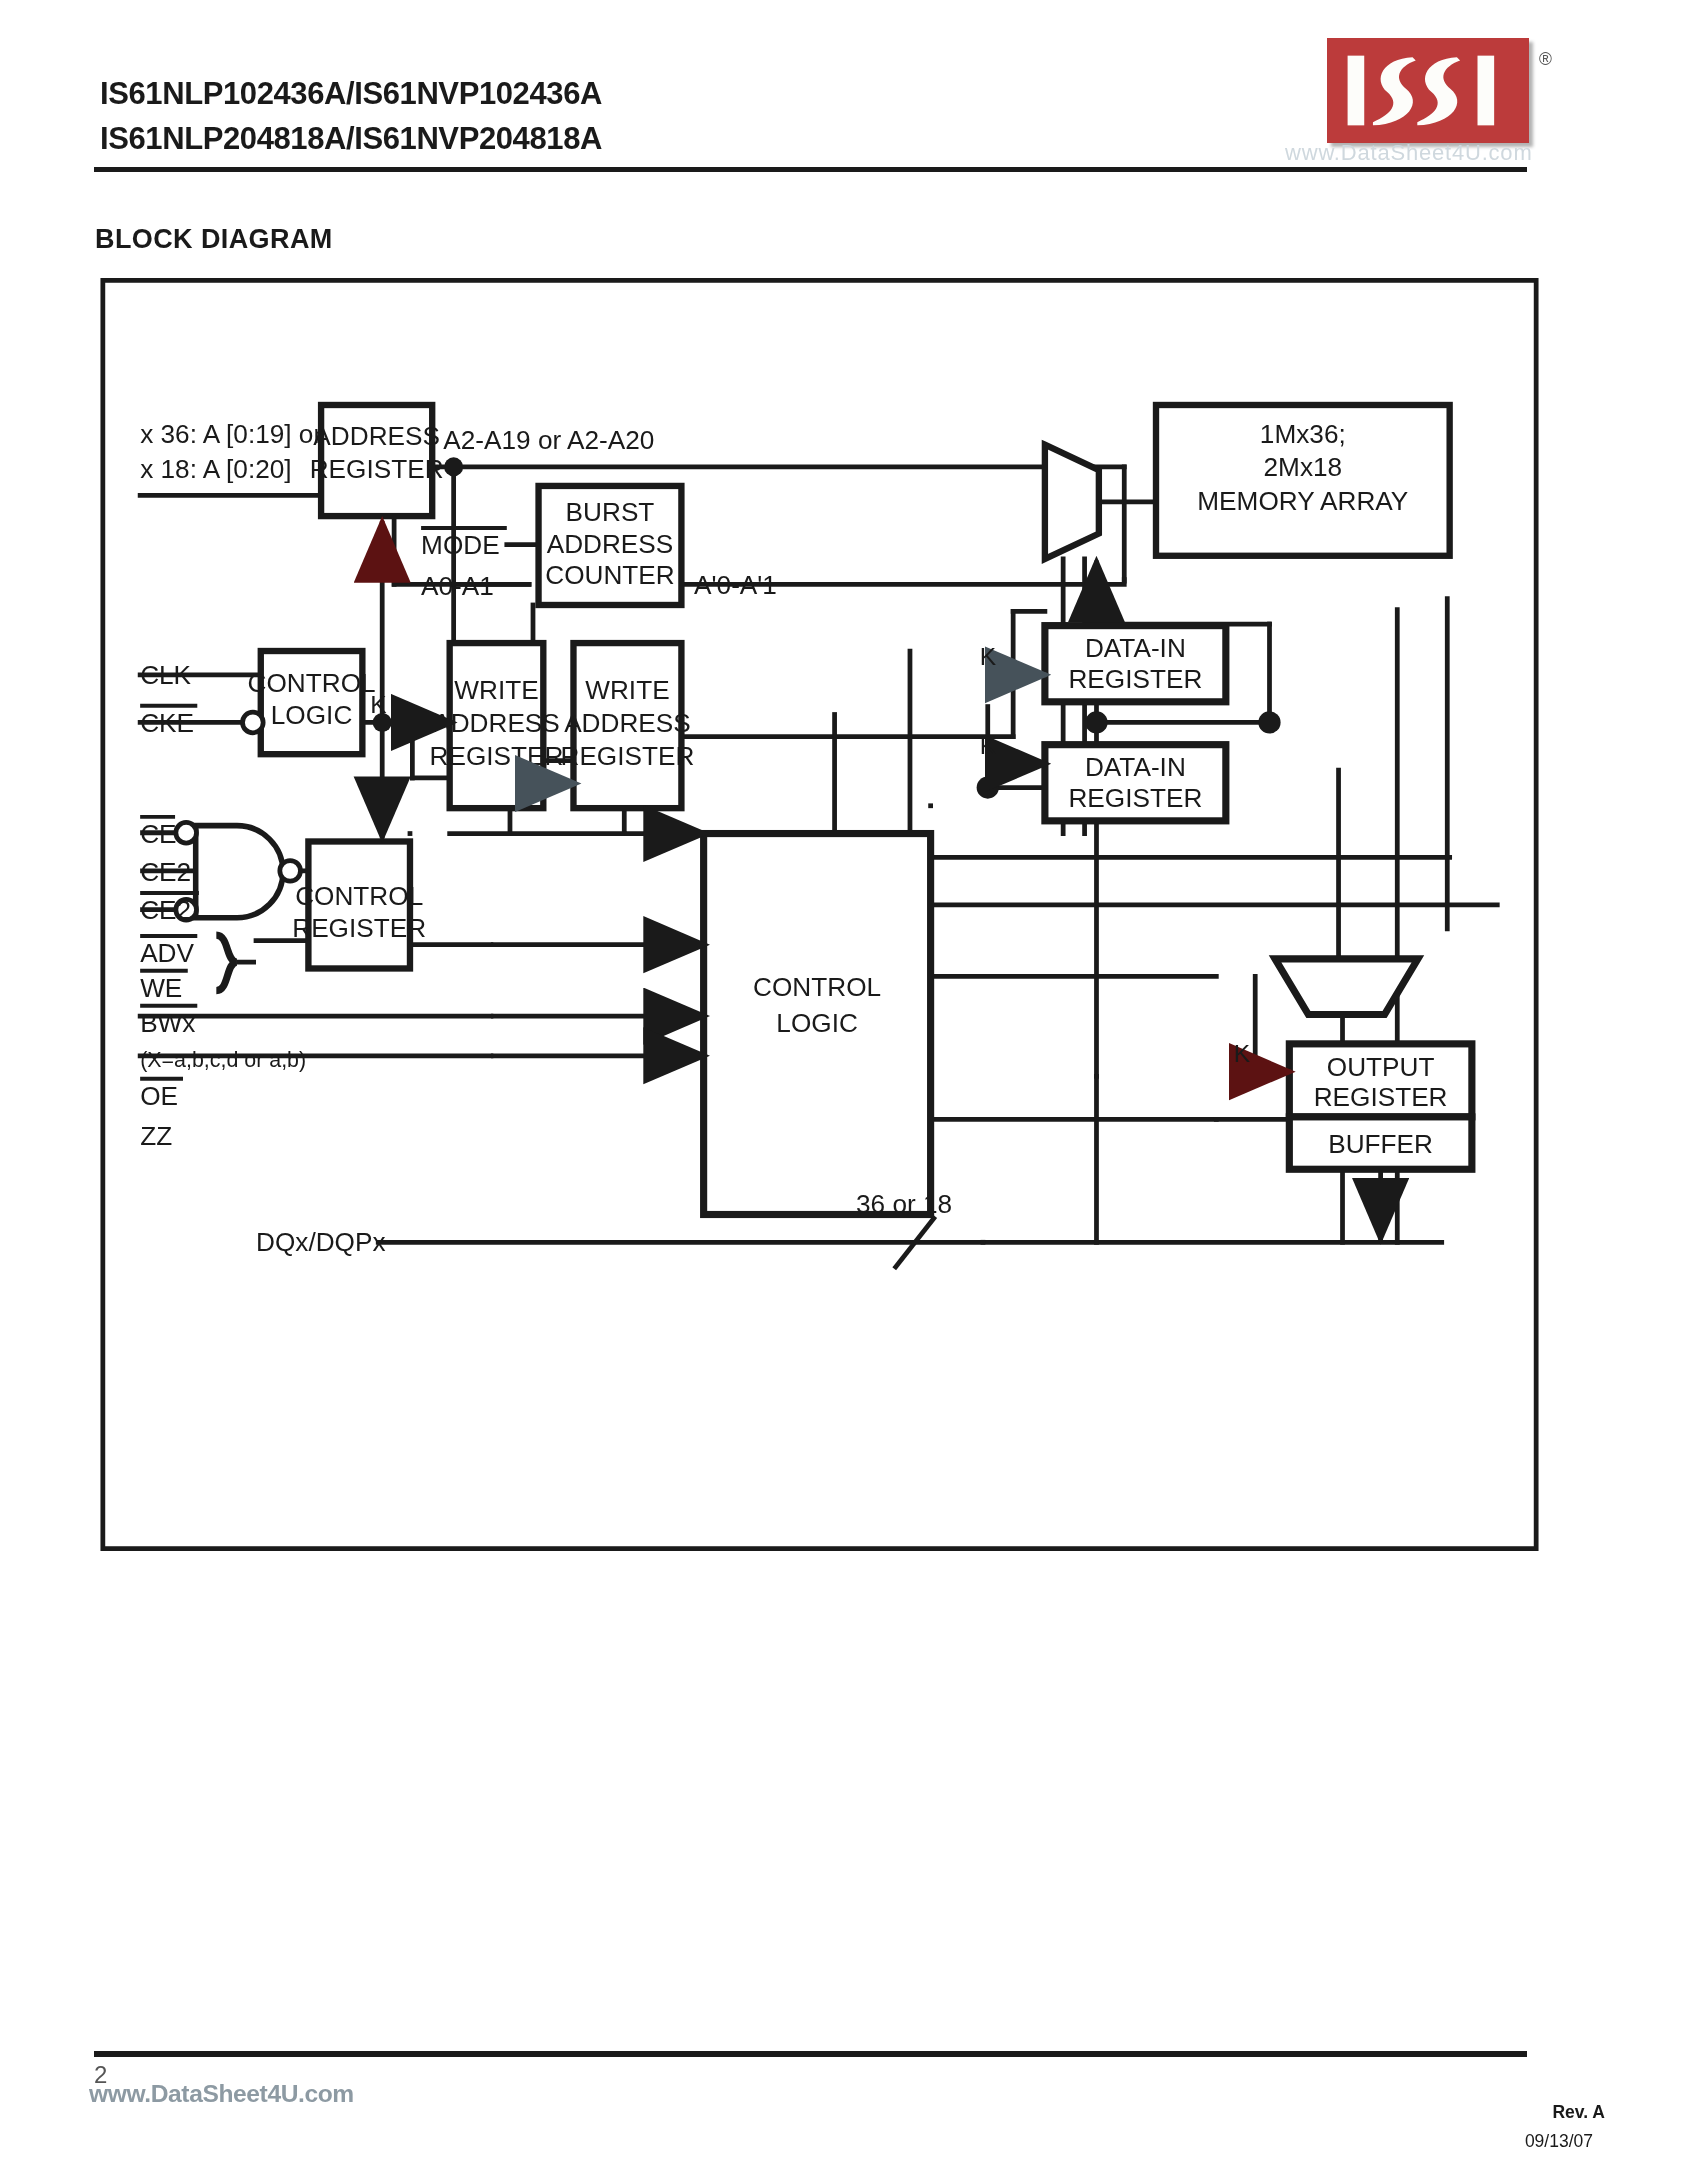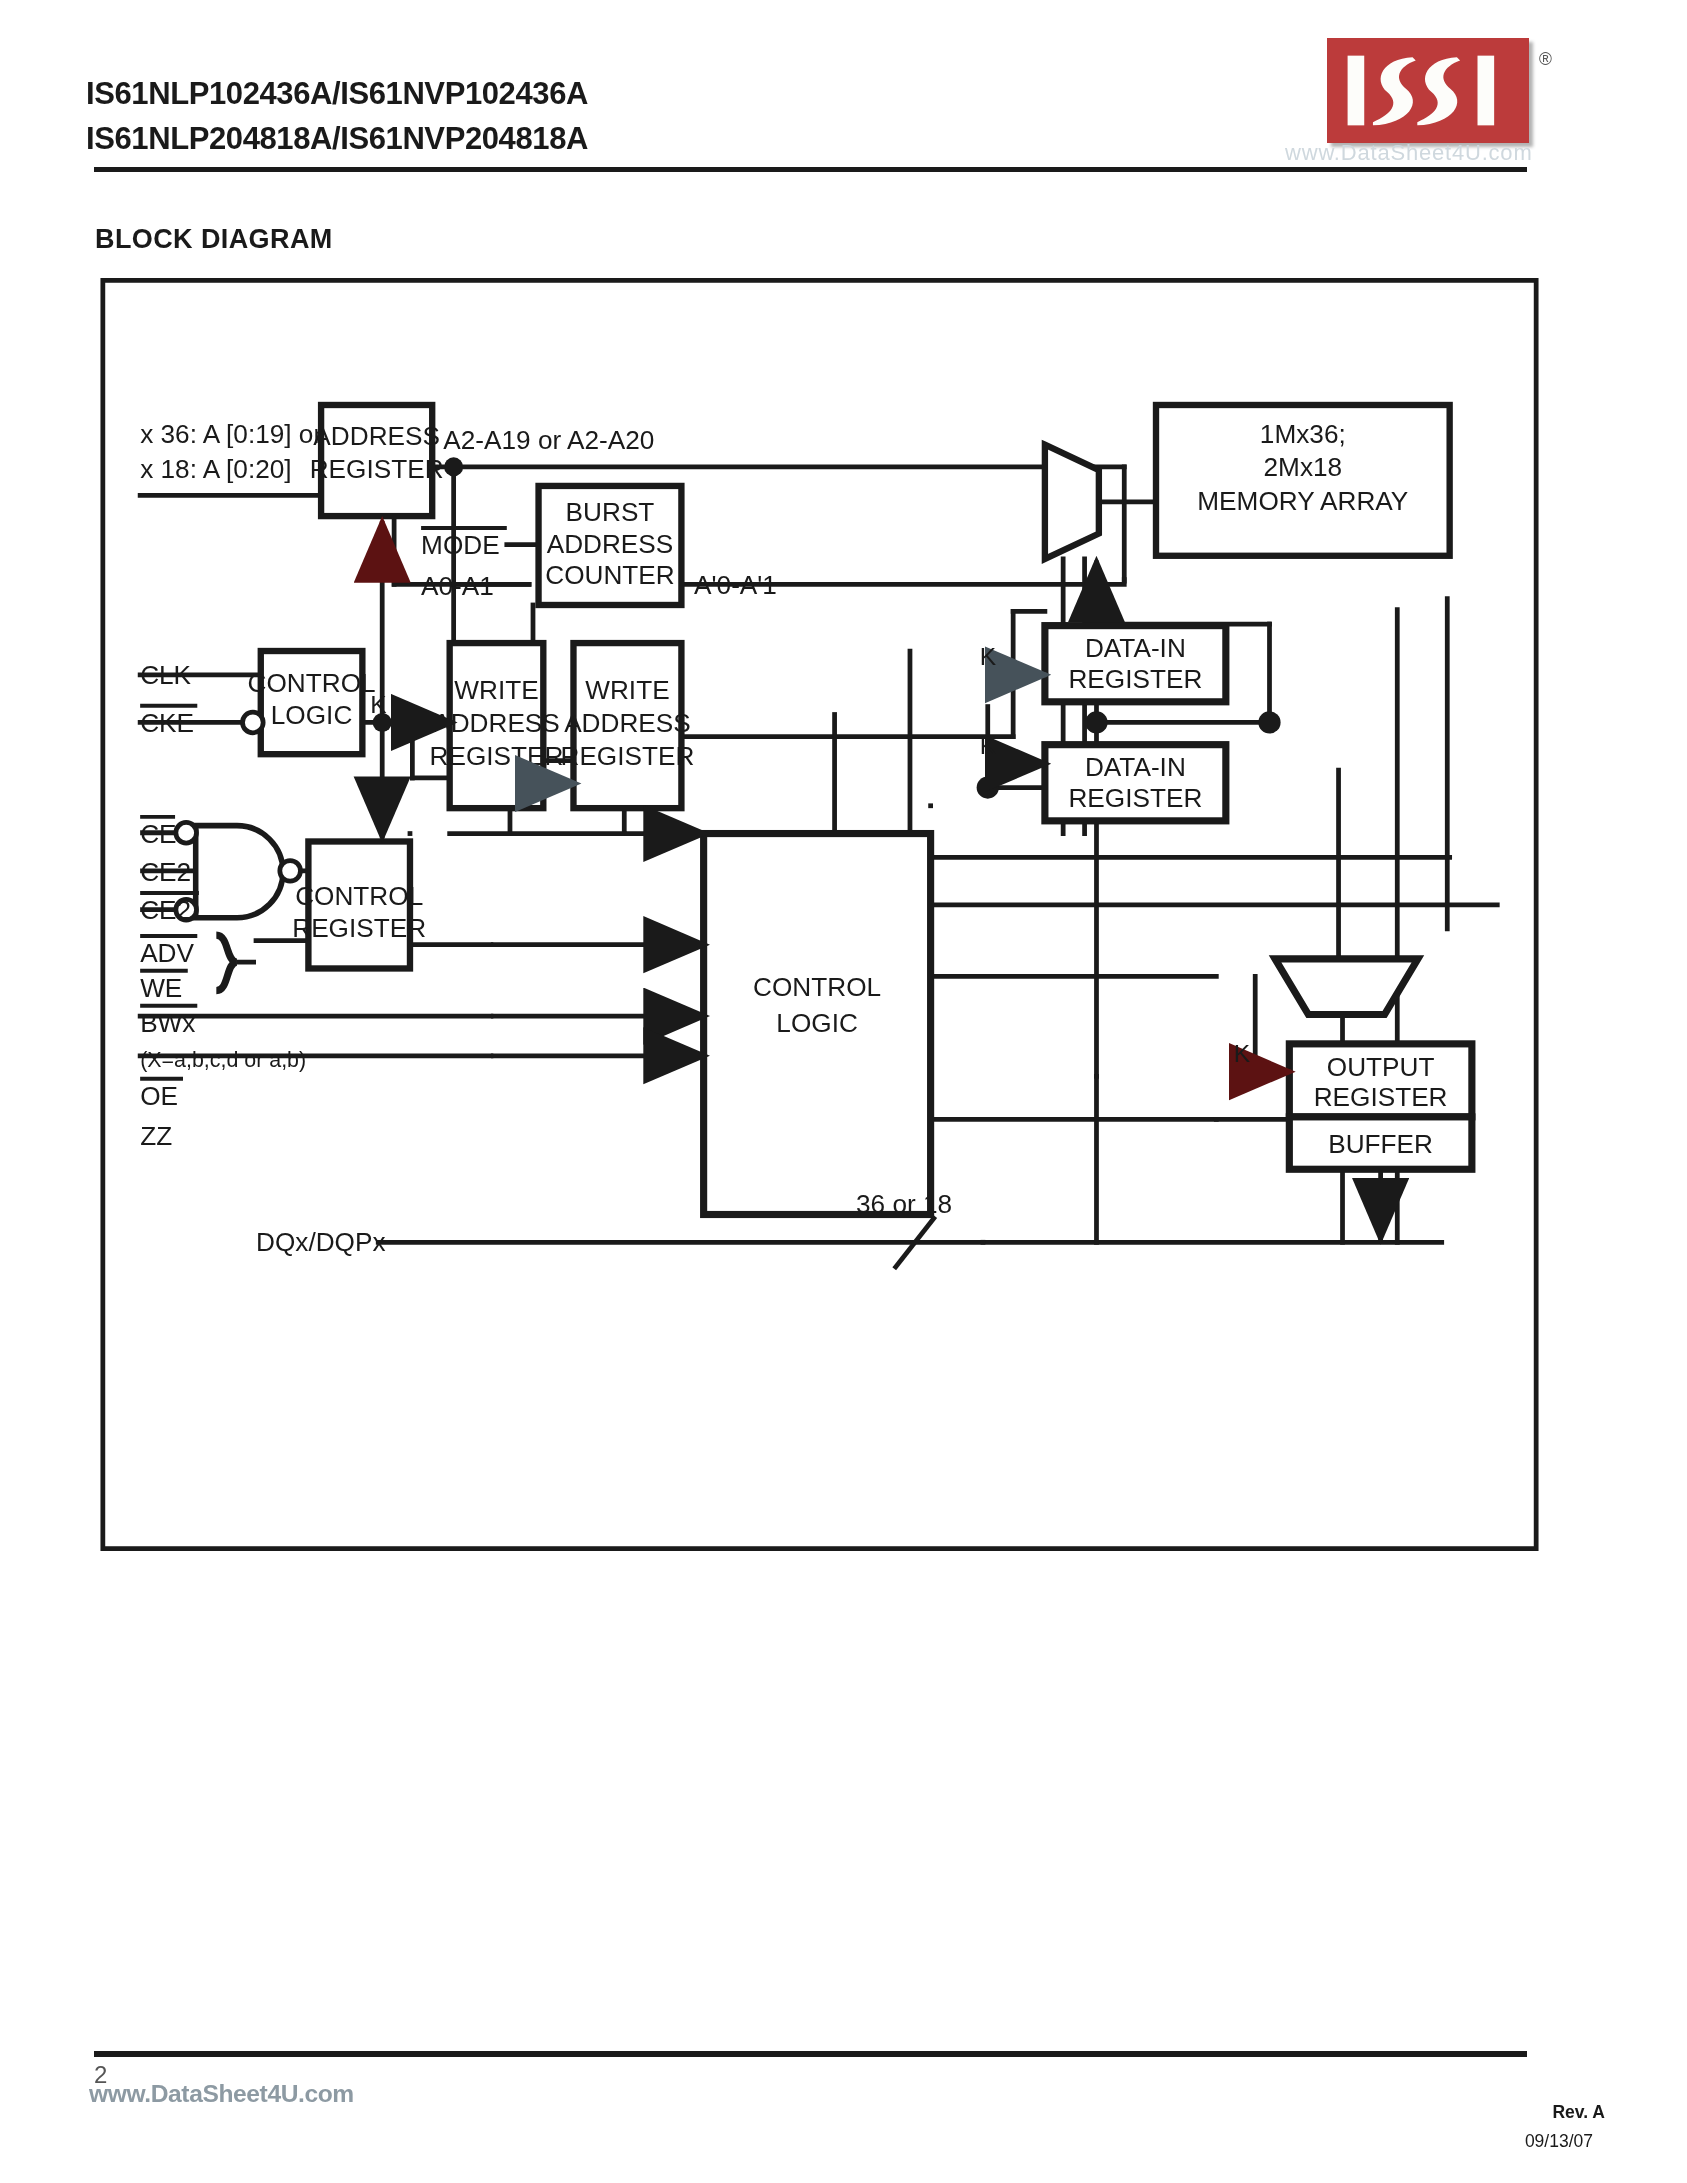--- a/index.html
+++ b/index.html
@@ -9,21 +9,21 @@
     background:#ffffff;
     font-family:"Liberation Sans", sans-serif;
     color:#1a1a1a;
     position:relative;
     overflow:hidden;
   }
   .page{position:absolute;left:0;top:0;width:1687px;height:2183px;}
 
   
   .hdr-titles{
-    position:absolute;left:86px;top:71px;
+    position:absolute;left:100px;top:71px;
     font-weight:bold;font-size:31px;letter-spacing:-0.4px;
     line-height:45px;
   }
   .hdr-titles div{white-space:nowrap;}
   .hdr-rule{
     position:absolute;left:94px;top:167px;width:1433px;height:4.8px;
     background:#1a1a1a;
   }
   .logo{
     position:absolute;left:1327px;top:38px;

